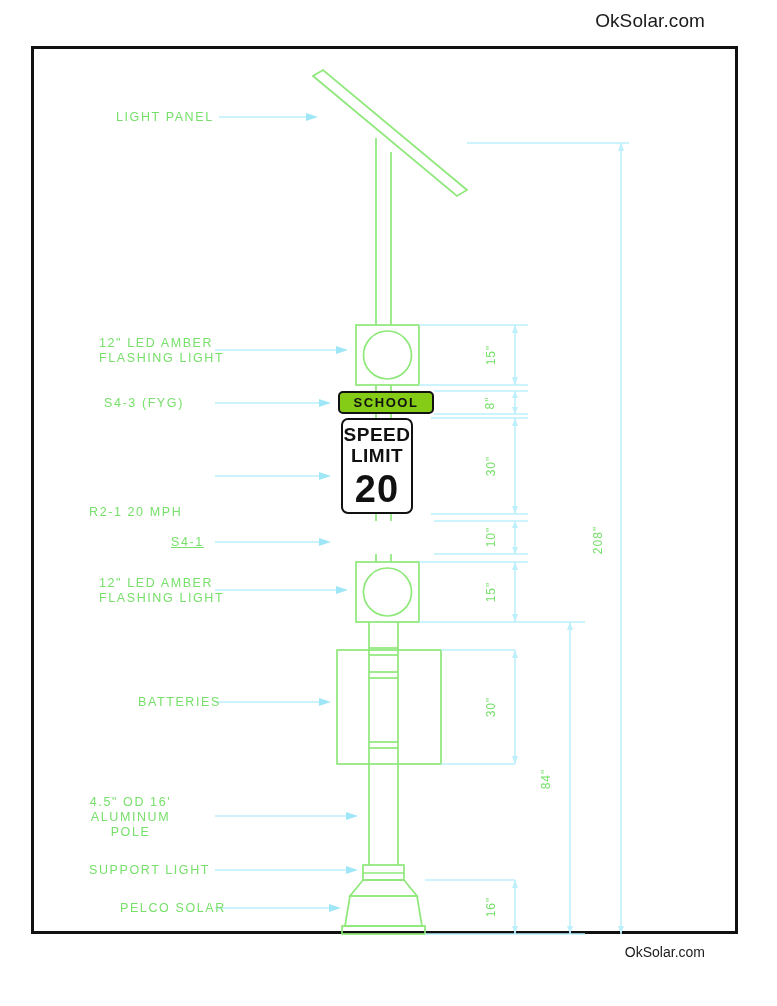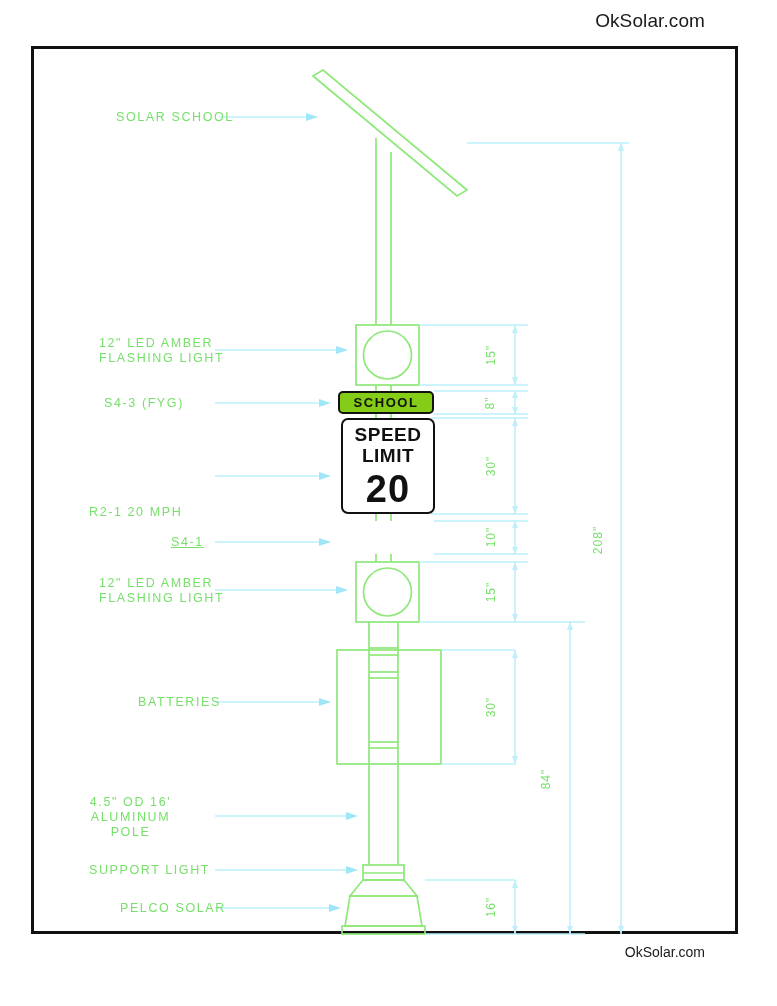--- a/index.html
+++ b/index.html
@@ -91,21 +91,21 @@
     font-family: "Liberation Sans", sans-serif;
     font-weight: bold;
     font-size: 13px;
     letter-spacing: 1.6px;
     color: #111;
   }
   .sign-speed {
     position: absolute;
     left: 341px;
     top: 418px;
-    width: 94px;
+    width: 72px;
     height: 96px;
     background: #ffffff;
     border: 2.5px solid #111;
     border-radius: 7px;
     box-sizing: border-box;
     display: flex;
     flex-direction: column;
     align-items: center;
     justify-content: flex-start;
     padding-top: 4px;
@@ -326,21 +326,21 @@
         <line x1="215" y1="870" x2="348" y2="870"></line>
         <polygon points="358,870 346,866 346,874" fill="#9fe6f7" stroke="none"></polygon>
       </g>
       <g>
         <line x1="215" y1="908" x2="331" y2="908"></line>
         <polygon points="341,908 329,904 329,912" fill="#9fe6f7" stroke="none"></polygon>
       </g>
     </g>
   </svg>
 
-  <div class="callout" style="left:116px; top:110px;">SOLAR SCHOOL</div>
+  <div class="callout" style="left:116px; top:110px;">LIGHT PANEL</div>
 
   <div class="callout" style="left:99px; top:336px;">12" LED AMBER
 FLASHING LIGHT</div>
 
   <div class="callout" style="left:104px; top:396px;">S4-3 (FYG)</div>
 
   <div class="callout" style="left:89px; top:469px;margin-top:36px;">R2-1 20 MPH</div>
 
   <div class="callout" style="left:171px; top:535px;text-decoration:underline;">S4-1</div>
 

